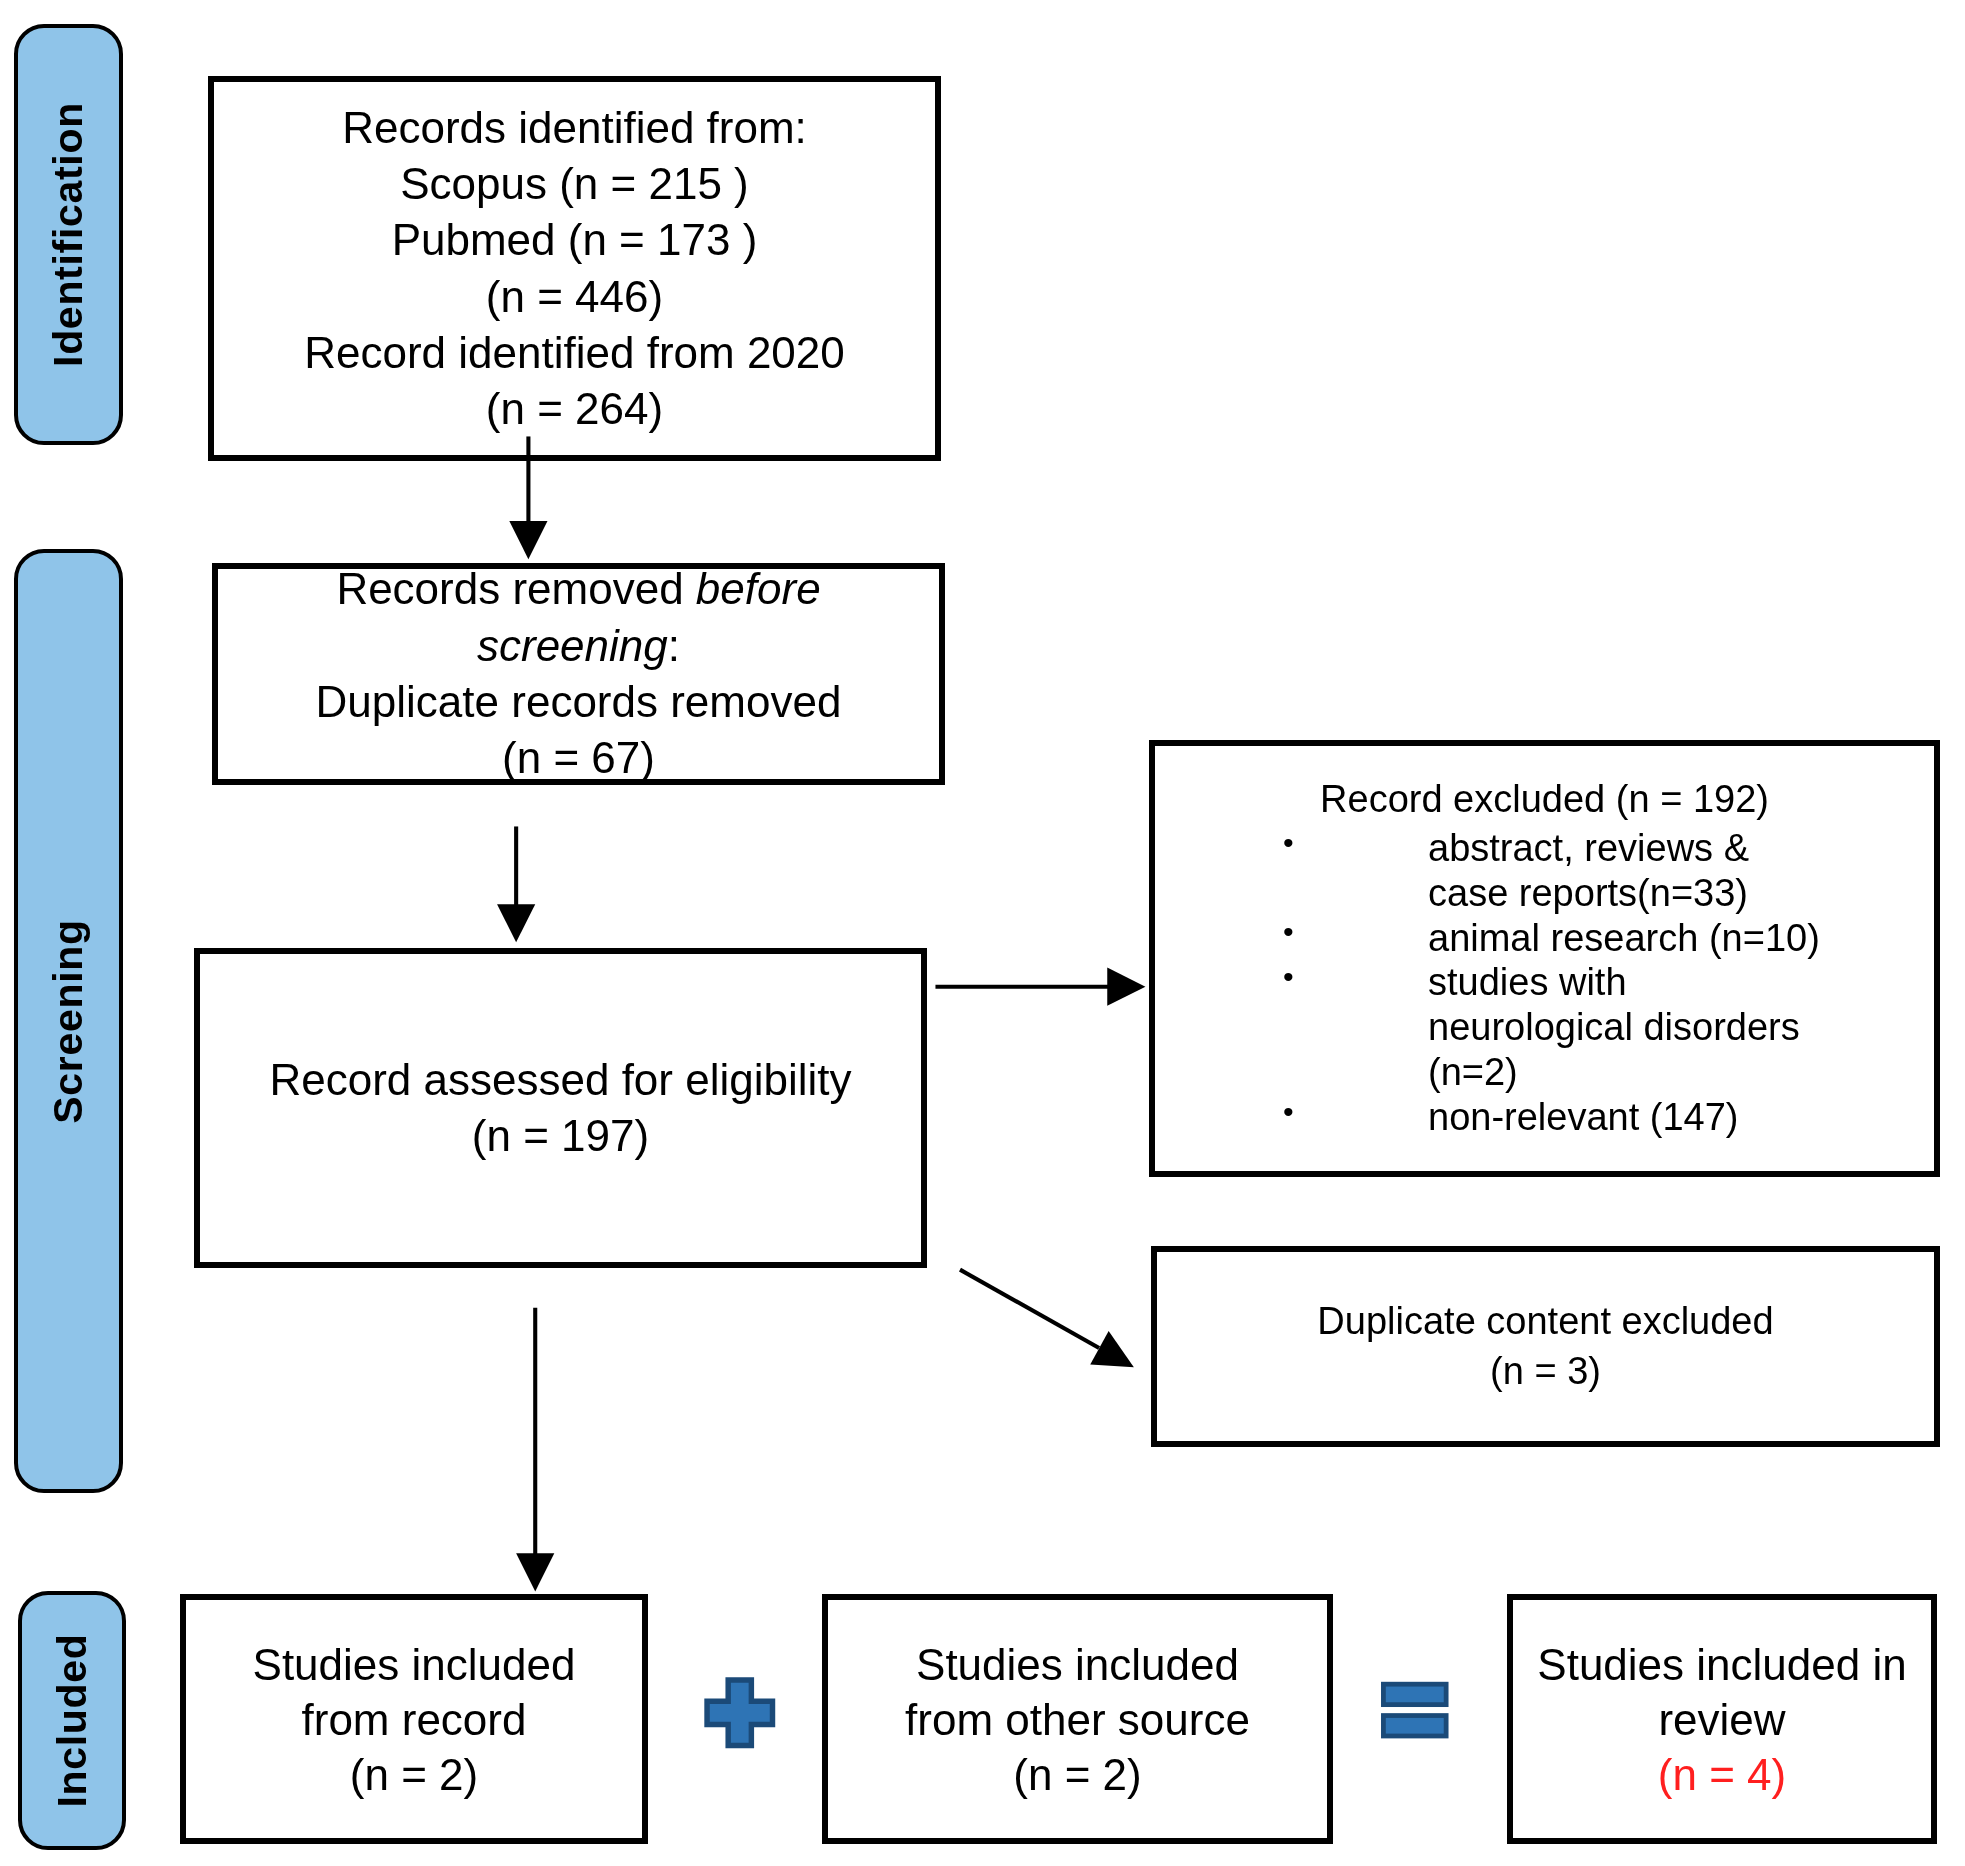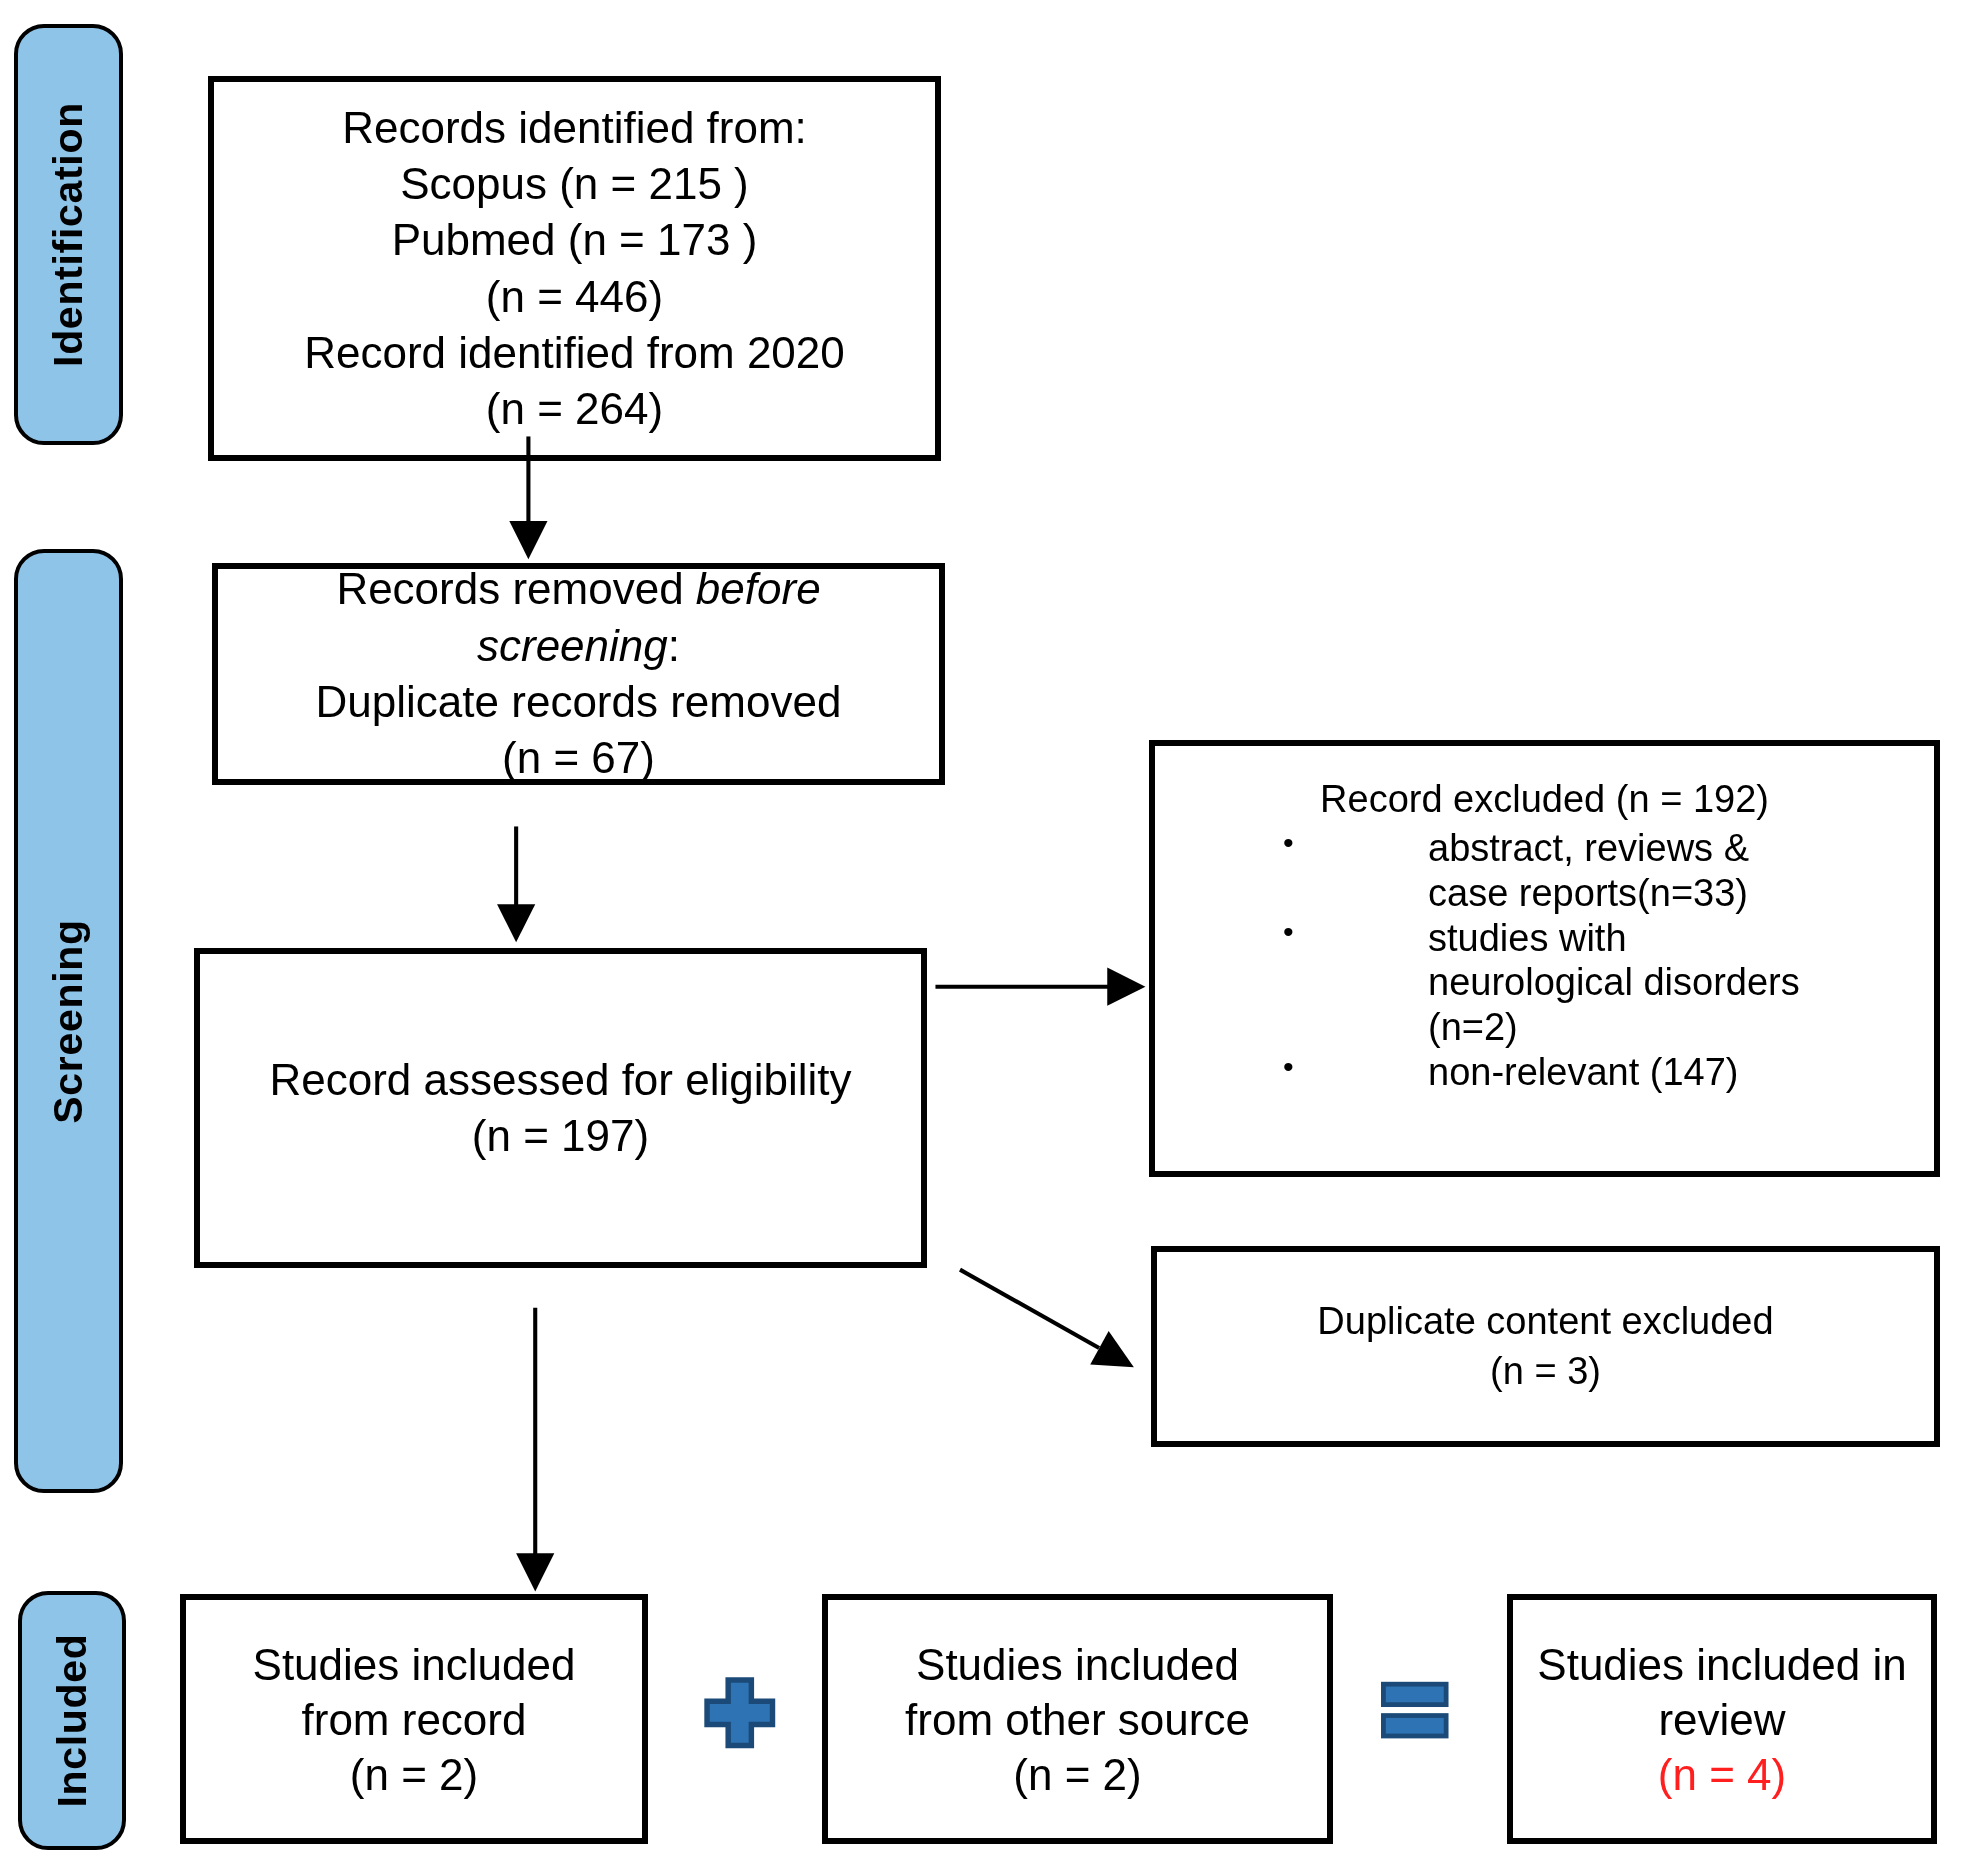--- a/index.html
+++ b/index.html
@@ -126,20 +126,23 @@
   </div>
 
   <div class="flowbox" id="box-excluded" style="left:1149px; top:740px; width:791px; height:437px;">
     <div class="x-title">Record excluded (n = 192)</div>
     <ul>
       <li>
         <span>abstract, reviews &amp;</span><br>
         <span>case reports(n=33)</span>
       </li>
       <li>
+        <span>animal research (n=10)</span>
+      </li>
+      <li>
         <span>studies with</span><br>
         <span>neurological disorders</span><br>
         <span>(n=2)</span>
       </li>
       <li>
         <span>non-relevant (147)</span>
       </li>
     </ul>
   </div>
 

